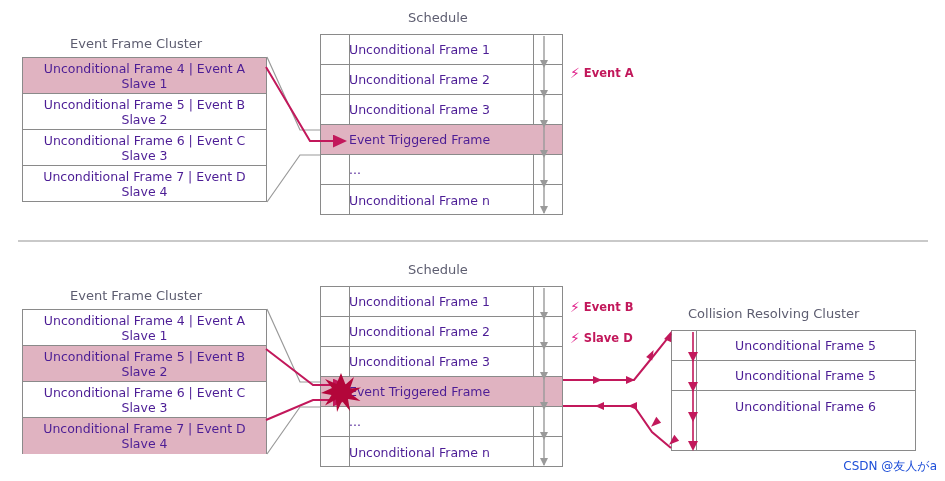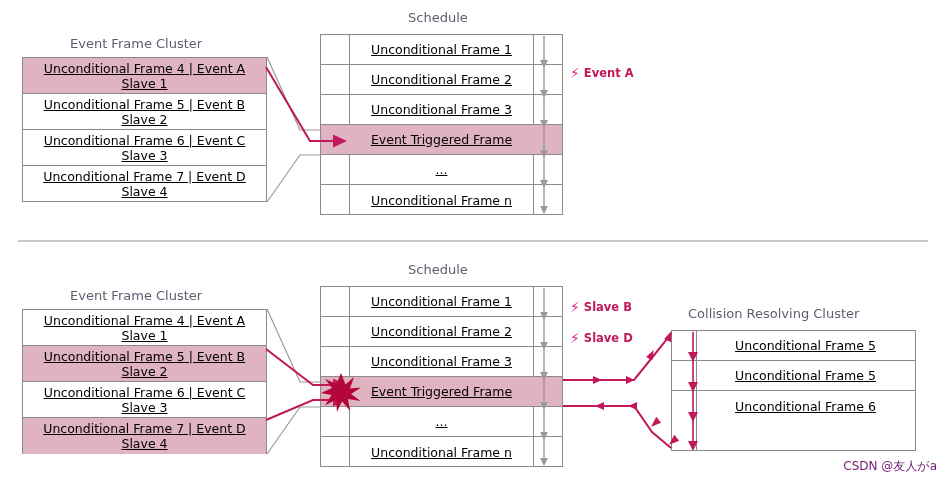--- a/index.html
+++ b/index.html
@@ -14,41 +14,41 @@
 
   .divider{
     position:absolute;left:18px;top:240px;width:910px;height:0;
     border-top:2px solid #c9c9c9;
   }
 
   
   .tbl{position:absolute;box-sizing:border-box;border:1px solid #8a8a8a;background:#fff;}
   .row{box-sizing:border-box;border-bottom:1px solid #8a8a8a;display:flex;align-items:center;justify-content:center;}
   .row:last-child{border-bottom:none;}
-  .row .cap{font-size:12.5px;line-height:15px;text-align:center;color:#000000;text-decoration:underline;}
+  .row .cap{font-size:12.5px;line-height:15px;color:#4c1d95;}
   .row.hl{background:#e0b3c1;}
 
   
   .cluster .row{height:36px;flex-direction:column;justify-content:center;}
 
   
   .sched .row{height:30px;position:relative;}
   .sched .row .cap{width:100%;}
   .rail-l{position:absolute;top:0;bottom:0;border-right:1px solid #8a8a8a;}
   .rail-r{position:absolute;top:0;bottom:0;border-left:1px solid #8a8a8a;}
 
   
   .title{position:absolute;font-size:13px;color:#5d5d70;white-space:nowrap;}
 
   
   .evt{position:absolute;display:flex;align-items:center;gap:4px;
        font-size:11.5px;font-weight:bold;color:#c2185b;white-space:nowrap;}
   .evt .bolt{font-size:14px;line-height:1;color:#e0218a;}
 
-  .wm{position:absolute;right:8px;bottom:6px;font-size:12px;color:#701a75;
+  .wm{position:absolute;right:8px;bottom:6px;font-size:12px;color:#1d4ed8;
       font-family:"DejaVu Sans","Liberation Sans",sans-serif;}
 
   svg.ovl{position:absolute;left:0;top:0;pointer-events:none;}
 </style>
 </head>
 <body>
 
 <div class="panel" id="panel-top">
 
   <div class="title" id="t-cluster-title" style="left:70px;top:36px;">Event Frame Cluster</div>
@@ -180,21 +180,21 @@
       <div class="row" style="height: 30px;">
         <div class="cap" style="padding-left: 28px; padding-right: 28px;">...</div>
       </div>
       <div class="row" style="height: 30px;">
         <div class="cap" style="padding-left: 28px; padding-right: 28px;">Unconditional Frame n</div>
       </div>
     </div>
 
   <div class="evt" id="b-evtB" style="left:570px;top:48px;">
     <span class="bolt">⚡</span>
-    <span>Slave B</span>
+    <span>Event B</span>
   </div>
   <div class="evt" id="b-evtD" style="left:570px;top:79px;">
     <span class="bolt">⚡</span>
     <span>Slave D</span>
   </div>
 
   <div class="title" id="b-coll-title" style="left:688px;top:54px;">Collision Resolving Cluster</div>
 
   <div class="tbl coll" id="b-coll" style="left:671px;top:78px;width:245px;height:121px;">
     <div class="rail-l" style="left:0;width:24px;"></div>

